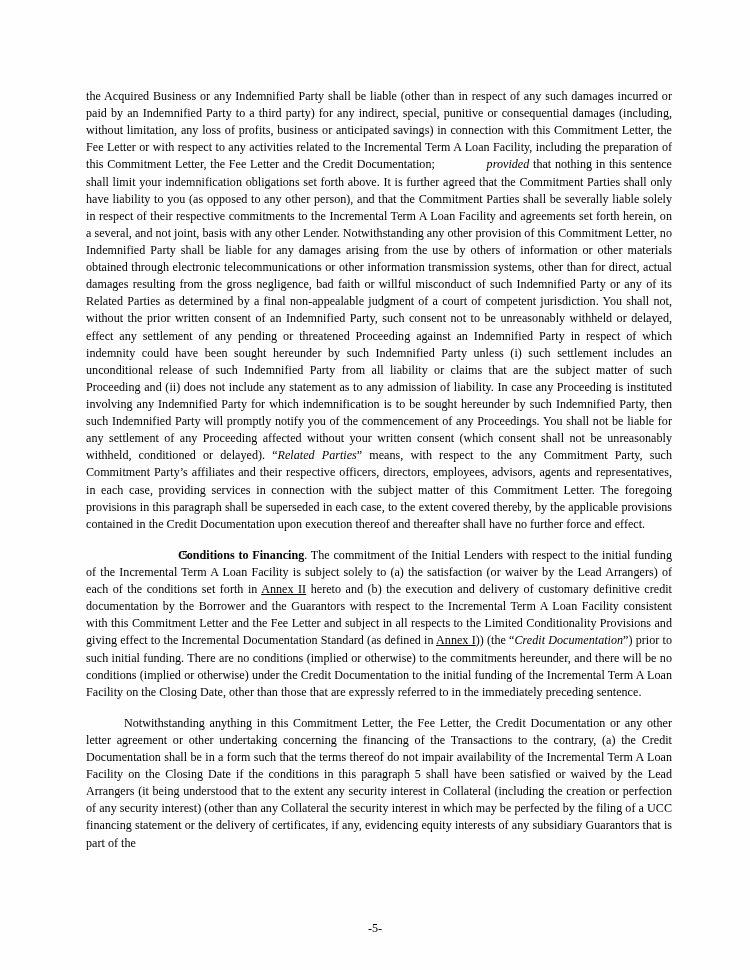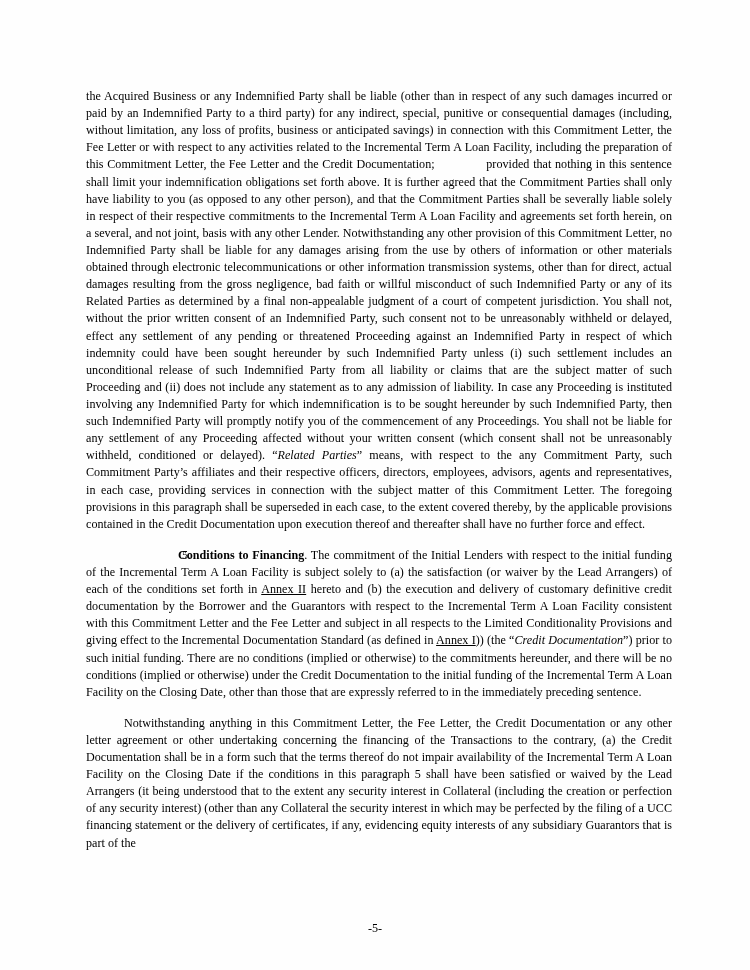--- a/index.html
+++ b/index.html
@@ -49,20 +49,21 @@
     width: 44px;
   }
   .bold {
     font-weight: bold;
   }
   .bolditalic {
     font-weight: normal;
     font-style: italic;
   }
   .italic {
+    font-style: italic;
     margin-left: 48px;
   }
   .under {
     text-decoration: underline;
   }
   .page-number {
     position: absolute;
     left: 0;
     right: 0;
     bottom: 34px;

